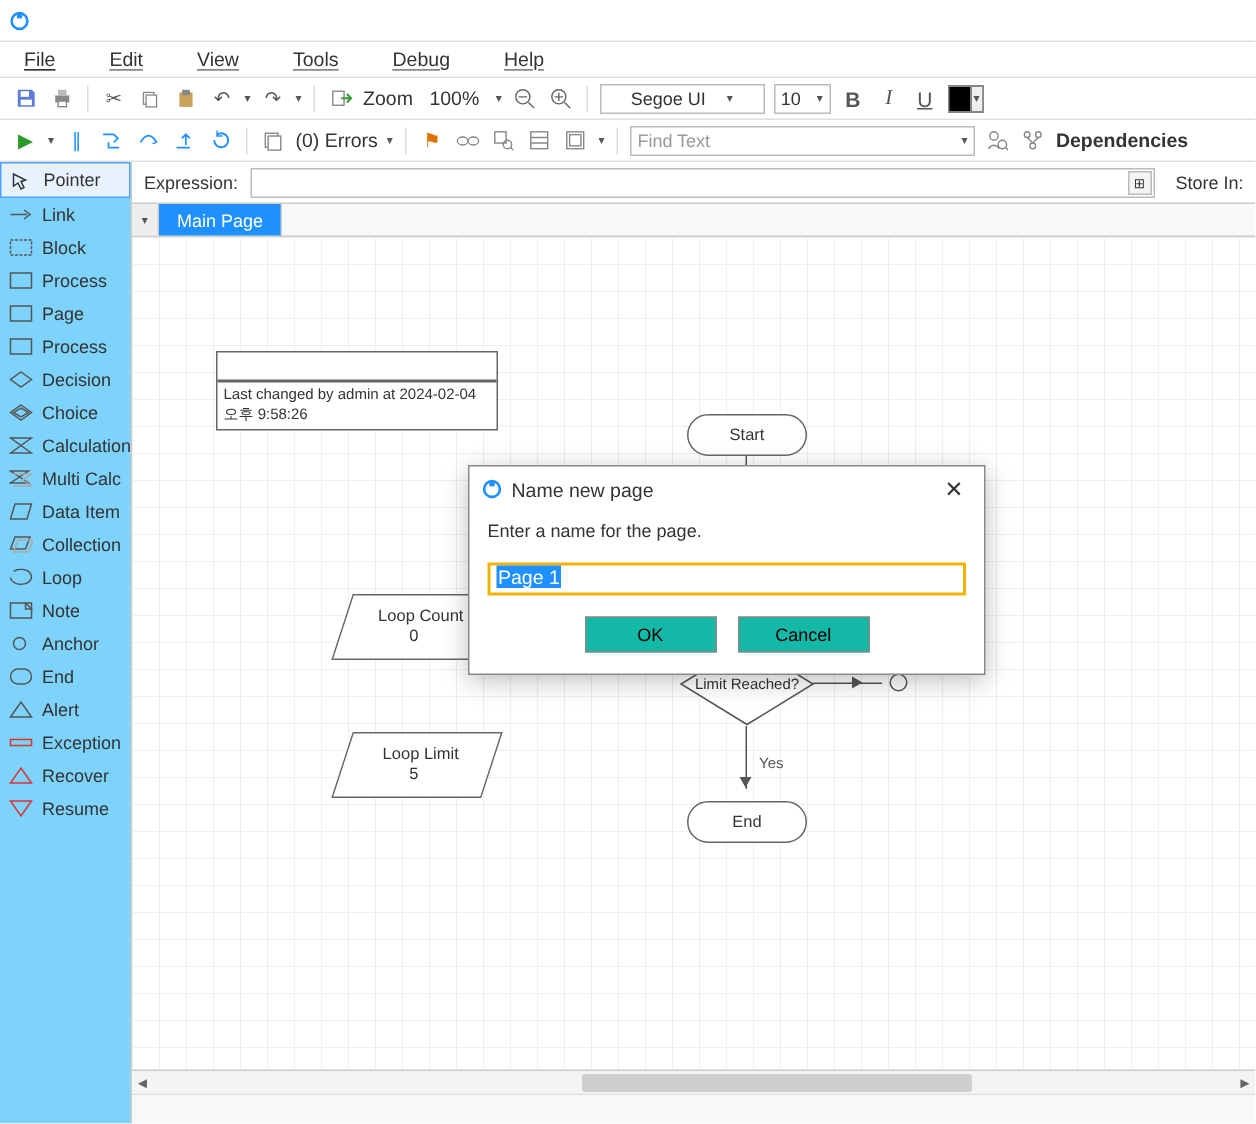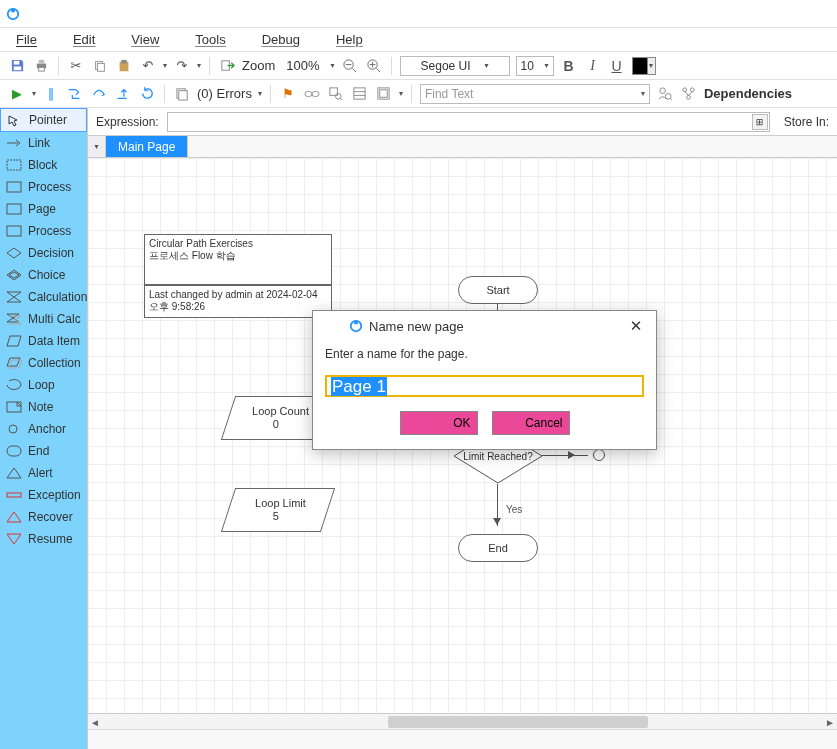--- a/index.html
+++ b/index.html
@@ -64,29 +64,29 @@
   .anchorcircle{position:absolute;width:12px;height:12px;border:1px solid #555;border-radius:50%;background:#fff;}
 
   .hscroll { height:16px; border-top:1px solid #ccc; background:#f4f4f4; position:relative; margin-top:auto;}
   .hscroll .thumb{position:absolute;left:300px;top:2px;height:12px;width:260px;background:#cfcfcf;border-radius:2px;}
   .hscroll .arL,.hscroll .arR{position:absolute;top:0;width:14px;height:16px;display:flex;align-items:center;justify-content:center;font-size:10px;color:#666;}
   .hscroll .arL{left:0;} .hscroll .arR{right:0;}
   .footerstrip{height:20px;background:#f8f8f8;border-top:1px solid #ddd;}
 
   
   .modal { position:absolute; left:330px; top:313px; width:345px; background:#fff; border:1px solid #888; box-shadow:0 4px 16px rgba(0,0,0,.25); z-index:50;}
-  .modal .mtitle { height:30px; display:flex; align-items:center; padding:0 8px; font-size:13px; border-bottom:0;margin-left:28px;}
+  .modal .mtitle { height:30px; display:flex; align-items:center; padding:0 8px; font-size:13px; border-bottom:0;}
   .modal .mtitle .micon{width:14px;height:14px;margin-right:6px;}
   .modal .mclose{margin-left:auto;width:24px;height:24px;display:flex;align-items:center;justify-content:center;font-size:15px;cursor:pointer;}
   .modal .mbody{padding:6px 12px 14px;}
   .modal .mmsg{font-size:12px;margin-bottom:14px;}
-  .modal .minput{width:100%;height:22px;border:2px solid #f0b400;font-size:17px;padding:0 4px;}
+  .modal .minput{width:100%;height:22px;border:2px solid #f0b400;font-size:13px;padding:0 4px;}
   .modal .minput .sel{background:#1e90ff;color:#fff;padding:0 1px;}
   .modal .mbtns{display:flex;gap:14px;justify-content:center;margin-top:14px;}
-  .modal button{width:78px;height:24px;border:1px solid #888;background:#ec4899;font-size:12px;cursor:pointer;text-align:right;}
+  .modal button{width:88px;height:24px;border:1px solid #888;background:#14b8a6;font-size:12px;cursor:pointer;}
   .caret{font-size:8px;color:#555;}
 </style>
 </head>
 <body>
 
 <div class="titlebar">
   <svg class="ticon" viewBox="0 0 16 16">
       <circle cx="8" cy="8" r="6" fill="none" stroke="#1e90ff" stroke-width="2"></circle>
       <rect x="6" y="2" width="4" height="4" fill="#1e90ff"></rect>
     </svg>
@@ -405,24 +405,20 @@
     </div>
 
     <div class="tabsrow">
       <div class="tabdd">▾</div>
       <div class="tab">Main Page</div>
     </div>
 
     <div class="canvaswrap">
       <div class="canvas">
         <div class="infobox">
-          <div class="sec">
-              <div>Circular Path Exercises</div>
-            <div>프로세스 Flow 학습</div>
-            </div>
           <div class="sec" style="height:18px"></div>
           <div class="hr"></div>
           <div class="hr"></div>
           <div class="sec">Last changed by admin at 2024-02-04 오후 9:58:26</div>
         </div>
 
         <div class="startend" style="left:370px;top:118px">
             <span>Start</span>
           </div>
 

